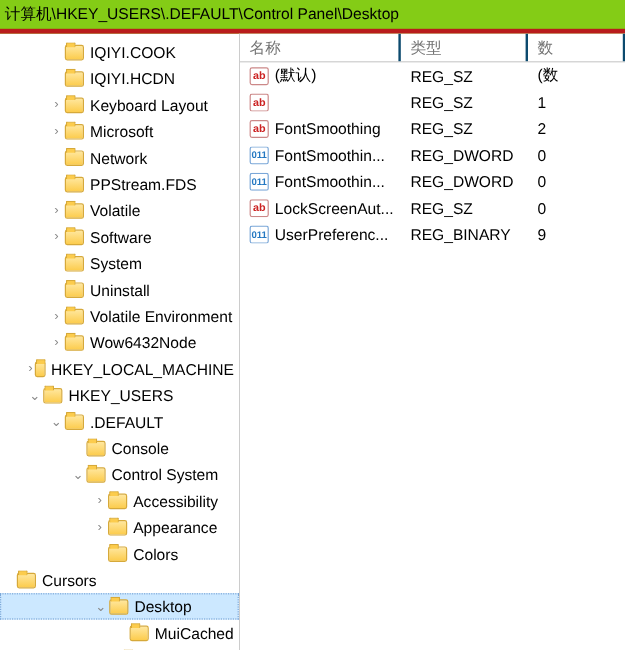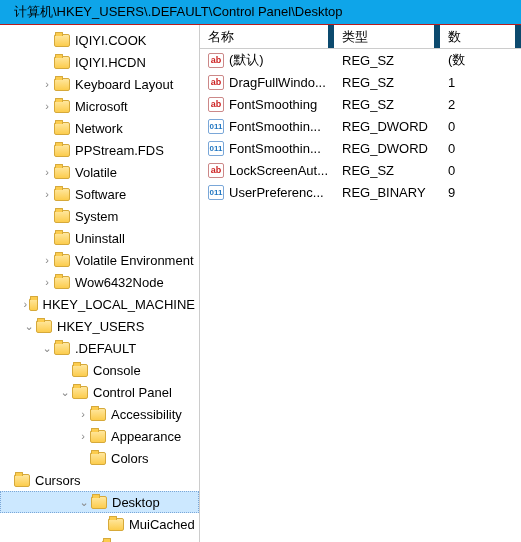--- a/index.html
+++ b/index.html
@@ -1,27 +1,27 @@
 <!DOCTYPE html>
 <html><head>
 <meta charset="utf-8">
 <style>
 * { margin: 0; padding: 0; box-sizing: border-box; font-family: "Microsoft YaHei", "Segoe UI", sans-serif; font-size: 13px; }
 body { width: 521px; height: 542px; background: #fff; overflow: hidden; }
-.addr { background: #0ea5e9; padding: 3px 14px; border-bottom: 1px solid #b91c1c; white-space: nowrap; overflow: hidden; }
+.addr { background: #84cc16; padding: 3px 4px; border-bottom: 4px solid #b91c1c; white-space: nowrap; overflow: hidden; }
 .main { display: flex; height: calc(100% - 24px); }
 .tree { width: 200px; overflow: auto; border-right: 1px solid #ccc; background: #fff; padding-top: 4px; user-select: none; }
 .tnode { display: flex; align-items: center; height: 22px; padding-right: 4px; white-space: nowrap; cursor: default; }
 .chev { width: 14px; display: inline-flex; justify-content: center; color: #888; font-size: 11px; }
 .folder { width: 16px; height: 13px; margin-right: 5px; background: linear-gradient(#ffe79e,#fccc4d); border: 1px solid #d6a93a; border-radius: 2px; position: relative; }
 .folder::before { content:""; position:absolute; top:-3px; left:0; width:6px; height:3px; background:#fccc4d; border:1px solid #d6a93a; border-bottom:none; border-radius:1px 1px 0 0; }
 .sel { background:#cce8ff !important; border:1px dotted #7aa7d8; }
 .list { flex:1; overflow:auto; }
 .lhdr { display:flex; border-bottom:1px solid #ccc; background:#fff; height:24px; align-items:center; user-select:none; }
-.lcol { padding:0 8px; border-right:6px solid #0c4a6e; height:100%; display:flex; align-items:center; color:#000000;text-align:right; }
+.lcol { padding:0 8px; border-right:2px solid #0c4a6e; height:100%; display:flex; align-items:center; color:#737373;text-align:right; }
 .c-name { width:134px; }
 .c-type { width:106px; }
 .c-data { flex:1; min-width:10px; }
 .lrow { display:flex; height:22px; align-items:center; cursor:default; }
 .lrow > div { padding:0 8px; white-space:nowrap; overflow:hidden; text-overflow:ellipsis; }
 .vic { width:16px; height:15px; margin-right:5px; flex-shrink:0; display:inline-flex; align-items:center; justify-content:center; border:1px solid #aaa; border-radius:2px; background:#fff; font-size:9px; font-weight:bold; }
 .vic.ab { color:#c22; border-color:#c88; }
 .vic.bin { color:#2478c2; border-color:#7aa7d8; font-size:8px; }
 .tnode span.lbl { display:inline; }
 </style>
@@ -108,21 +108,21 @@
         <span class="lbl">.DEFAULT</span>
       </div>
       <div class="tnode" style="padding-left: 58px;">
         <span class="chev"></span>
         <span class="folder"></span>
         <span class="lbl">Console</span>
       </div>
       <div class="tnode" style="padding-left: 58px;">
         <span class="chev">⌄</span>
         <span class="folder"></span>
-        <span class="lbl">Control Panel</span>
+        <span class="lbl">Control System</span>
       </div>
       <div class="tnode" style="padding-left: 76px;">
         <span class="chev">›</span>
         <span class="folder"></span>
         <span class="lbl">Accessibility</span>
       </div>
       <div class="tnode" style="padding-left: 76px;">
         <span class="chev">›</span>
         <span class="folder"></span>
         <span class="lbl">Appearance</span>
@@ -165,21 +165,20 @@
           <div class="c-name" style="display: flex; align-items: center;">
             <span class="vic ab">ab</span>
             <span>(默认)</span>
           </div>
           <div class="c-type">REG_SZ</div>
           <div class="c-data">(数</div>
         </div>
         <div class="lrow">
           <div class="c-name" style="display: flex; align-items: center;">
             <span class="vic ab">ab</span>
-            <span>DragFullWindo...</span>
           </div>
           <div class="c-type">REG_SZ</div>
           <div class="c-data">1</div>
         </div>
         <div class="lrow">
           <div class="c-name" style="display: flex; align-items: center;">
             <span class="vic ab">ab</span>
             <span>FontSmoothing</span>
           </div>
           <div class="c-type">REG_SZ</div>

